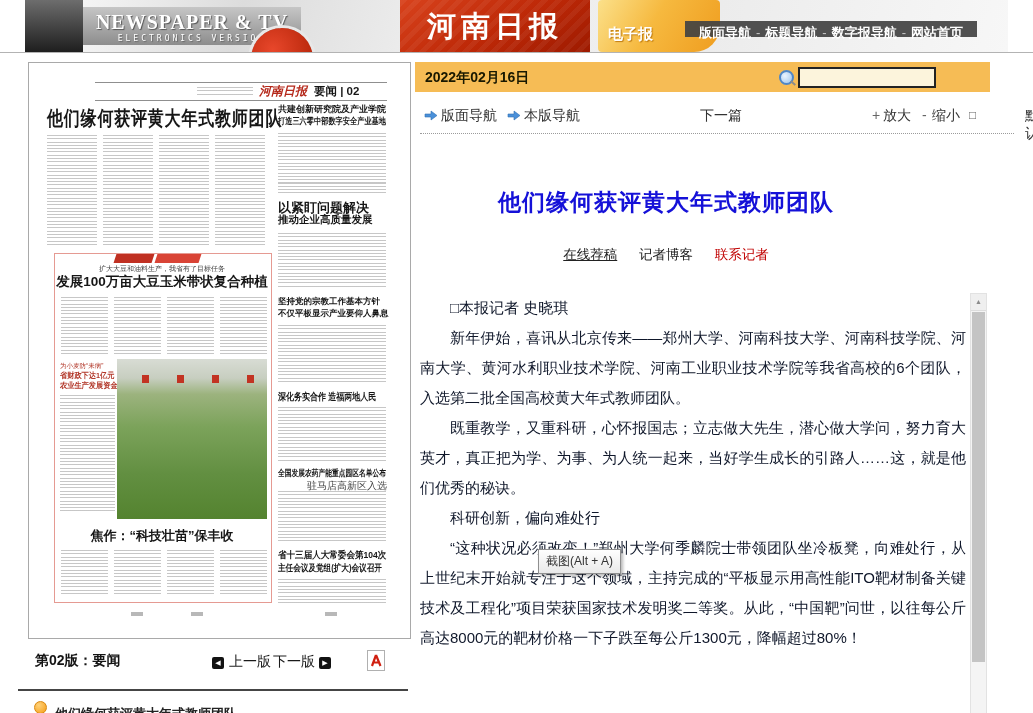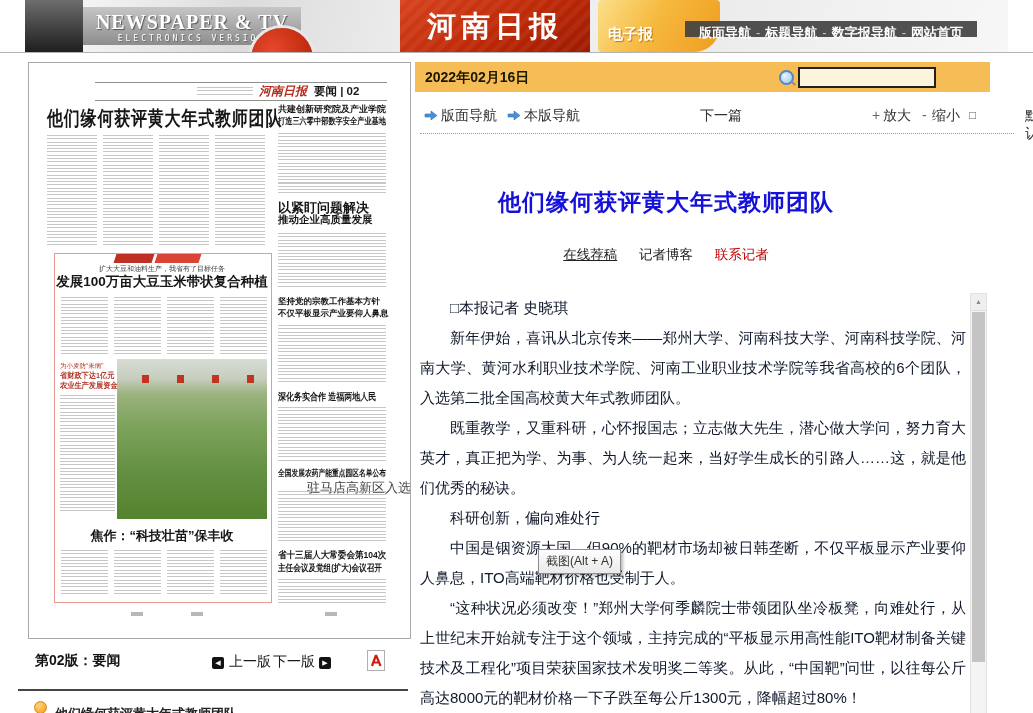--- a/index.html
+++ b/index.html
@@ -147,21 +147,21 @@
     <div class="sim" style="left:249px;top:170px;width:108px;height:56px;"></div>
 
     <div class="nphead" style="left:249px;top:233px;font-size:8.5px;">坚持党的宗教工作基本方针</div>
     <div class="nphead" style="left:249px;top:245px;font-size:8.5px;">不仅平板显示产业要仰人鼻息</div>
     <div class="sim" style="left:249px;top:262px;width:108px;height:58px;"></div>
 
     <div class="nphead" style="left:249px;top:327px;font-size:10px;transform:scaleX(.8);">深化务实合作 造福两地人民</div>
     <div class="sim" style="left:249px;top:344px;width:108px;height:54px;"></div>
 
     <div class="nphead" style="left:249px;top:404px;font-size:9px;transform:scaleX(.75);">全国发展农药产能重点园区名单公布</div>
-    <div class="nphead" style="left:249px;top:416px;font-size:13px;color:#444;font-weight:normal;padding-left:29px;">驻马店高新区入选</div>
+    <div class="nphead" style="left:249px;top:416px;font-size:10px;color:#444;font-weight:normal;padding-left:29px;">驻马店高新区入选</div>
     <div class="sim" style="left:249px;top:428px;width:108px;height:52px;"></div>
 
     <div class="nphead" style="left:249px;top:486px;font-size:9.5px;transform:scaleX(.9);">省十三届人大常委会第104次</div>
     <div class="nphead" style="left:249px;top:499px;font-size:9.5px;transform:scaleX(.8);">主任会议及党组(扩大)会议召开</div>
     <div class="sim" style="left:249px;top:516px;width:108px;height:24px;"></div>
 
     <div class="redbox"></div>
     <div class="ribbon">
       <i style="width:38px;background:#c03022;"></i><i style="width:44px;background:#d94436;"></i>
     </div>
@@ -230,21 +230,20 @@
     <span class="lk-submit">在线荐稿</span>
     <span class="lk-blog">记者博客</span>
     <span class="lk-contact">联系记者</span>
   </div>
 
   <div class="art-body">
     <p>□本报记者 史晓琪</p>
     <p>新年伊始，喜讯从北京传来——郑州大学、河南科技大学、河南科技学院、河南大学、黄河水利职业技术学院、河南工业职业技术学院等我省高校的6个团队，入选第二批全国高校黄大年式教师团队。</p>
     <p>既重教学，又重科研，心怀报国志；立志做大先生，潜心做大学问，努力育大英才，真正把为学、为事、为人统一起来，当好学生成长的引路人……这，就是他们优秀的秘诀。</p>
     <p>科研创新，偏向难处行</p>
-    <p>中国是铟资源大国，但90%的靶材市场却被日韩垄断，不仅平板显示产业要仰人鼻息，ITO高端靶材价格也受制于人。</p>
     <p>“这种状况必须改变！”郑州大学何季麟院士带领团队坐冷板凳，向难处行，从上世纪末开始就专注于这个领域，主持完成的“平板显示用高性能ITO靶材制备关键技术及工程化”项目荣获国家技术发明奖二等奖。从此，“中国靶”问世，以往每公斤高达8000元的靶材价格一下子跌至每公斤1300元，降幅超过80%！</p>
   </div>
 
   <div class="sbar">
     <div class="sbar-btn">▲</div>
     <div class="sbar-thumb"></div>
   </div>
 
   <div class="tooltip">截图(Alt + A)</div>
 

